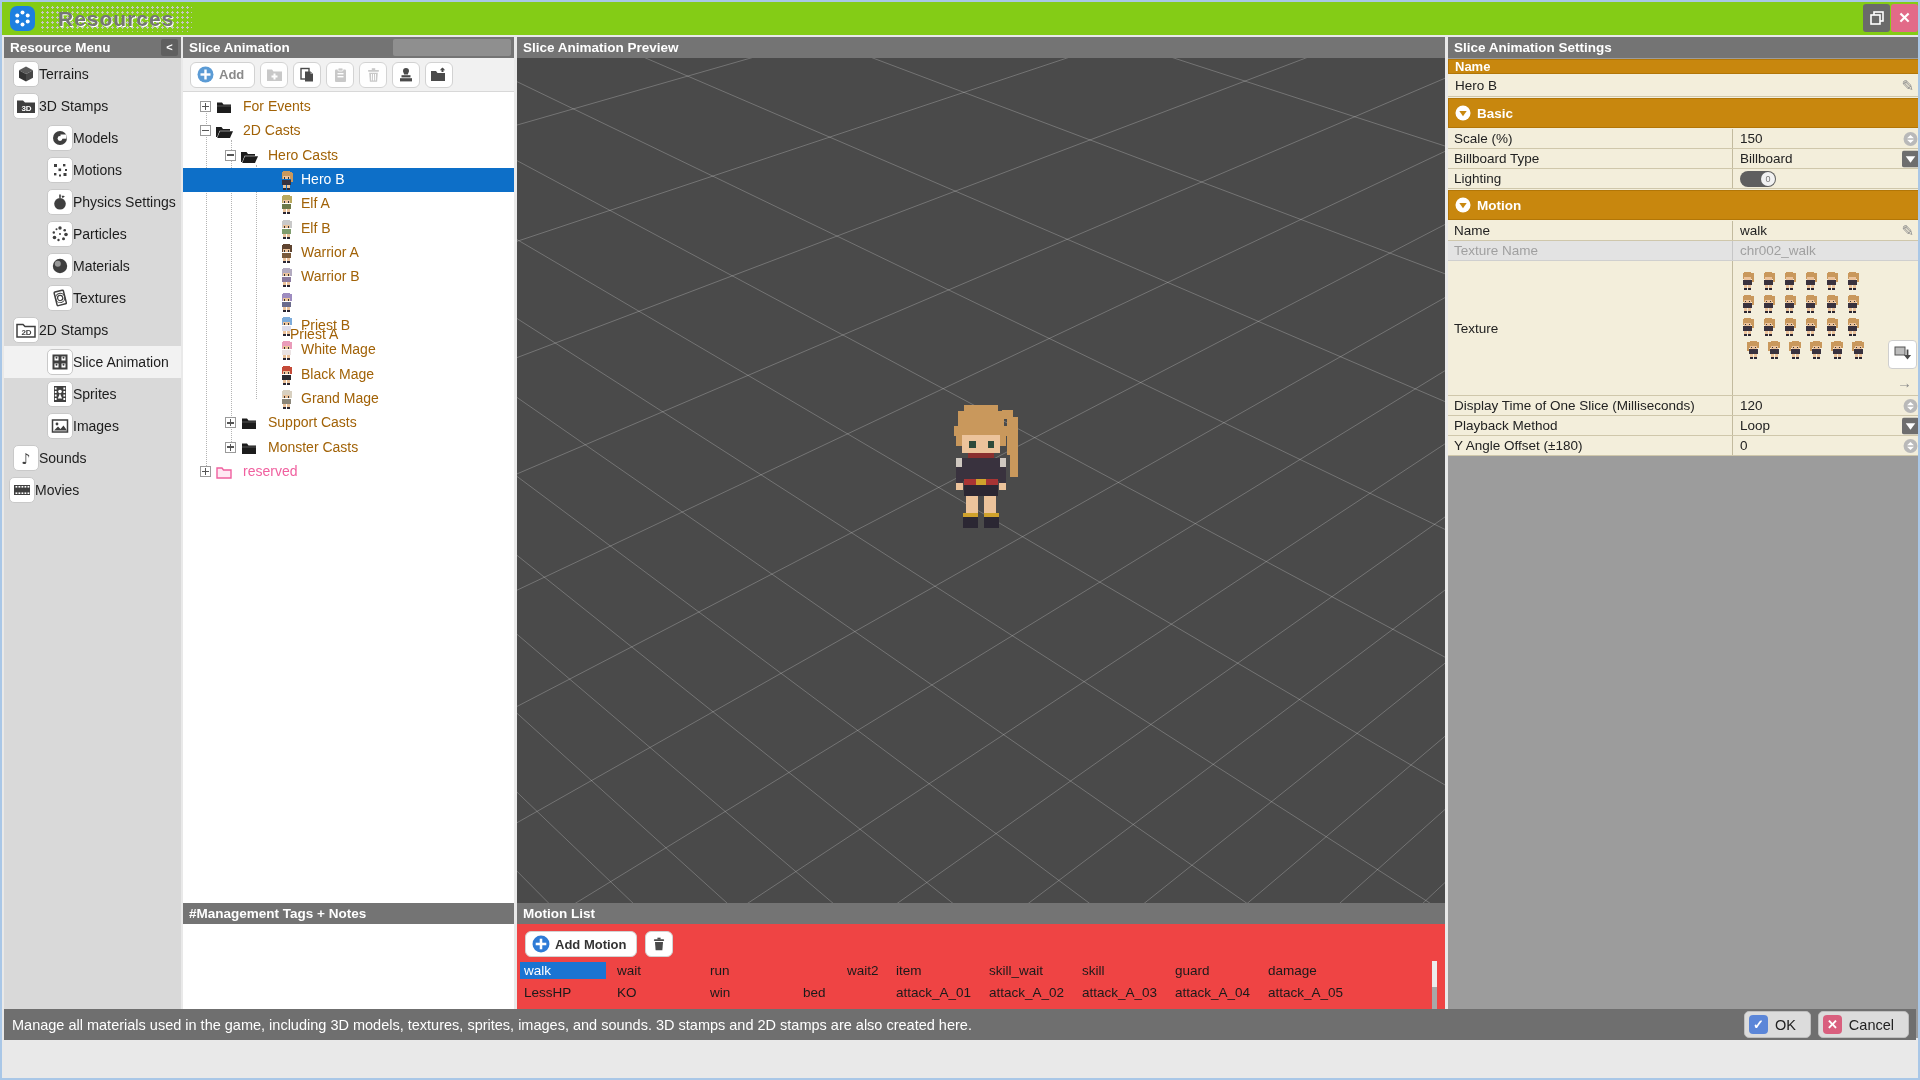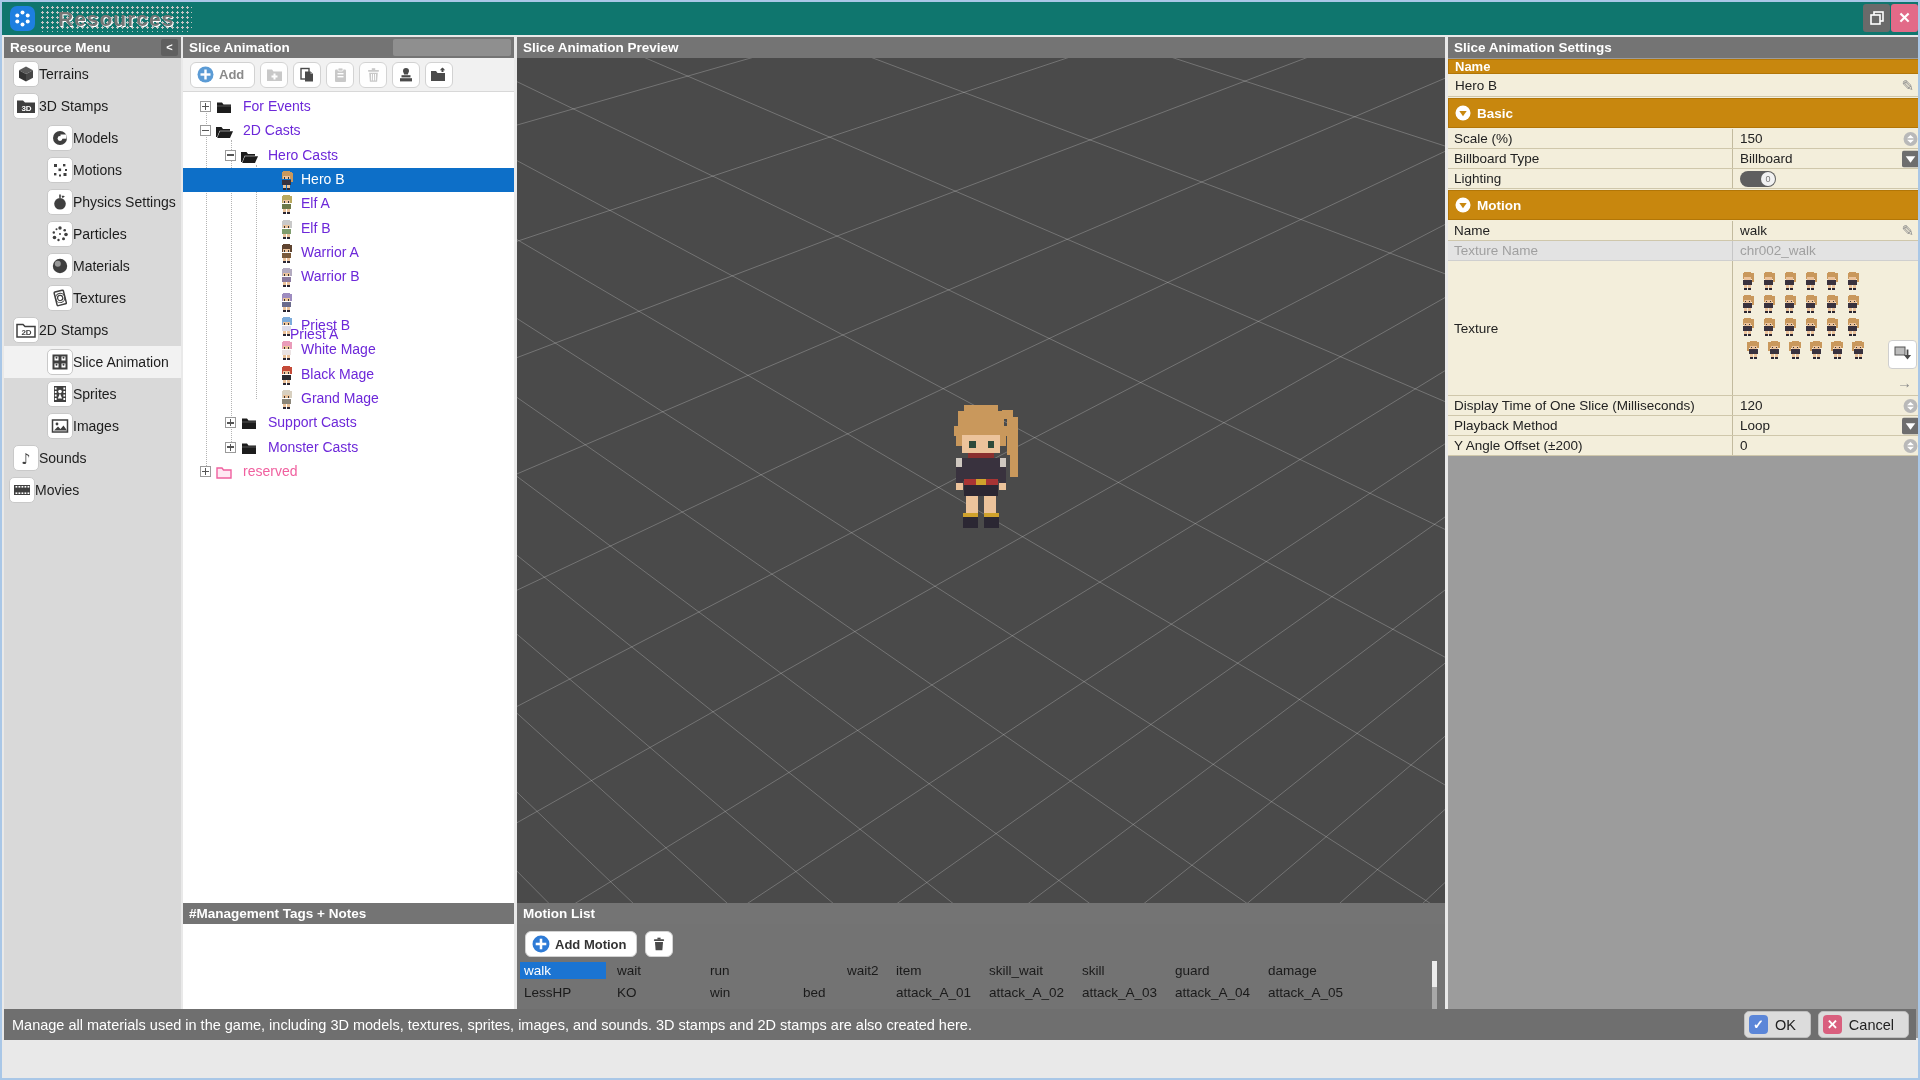--- a/index.html
+++ b/index.html
@@ -1,19 +1,19 @@
 <!DOCTYPE html>
 <html><head>
 <meta charset="utf-8">
 <style>
   html,body{margin:0;padding:0;background:#b8b8b8;}
   #win{position:relative;width:1916px;height:1076px;border:2px solid #a9c7e7;background:#e9e9e9;
        font-family:"Liberation Sans",sans-serif;overflow:hidden;}
   
-  #titlebar{position:absolute;left:0;top:0;width:100%;height:33px;background:#0f766e;}
+  #titlebar{position:absolute;left:0;top:0;width:100%;height:33px;background:#84cc16;}
   #app-icon{position:absolute;left:8px;top:4px;width:25px;height:25px;}
   #title-wrap{position:absolute;left:38px;top:3px;height:27px;padding:0 18px;display:flex;align-items:center;
        background-image:radial-gradient(#c6c6c6 1.1px, transparent 1.2px);background-size:5px 5px;}
   #title-text{font-size:21px;font-weight:bold;color:#757575;letter-spacing:1px;
        text-shadow:1px 1px 0 #fff;}
   .win-btn{position:absolute;top:2px;width:27px;height:28px;border:none;border-radius:3px;
        display:flex;align-items:center;justify-content:center;cursor:default;}
   #btn-restore{right:28px;background:#6a6a6a;}
   #btn-close{right:0;background:#e26a88;color:#fff;font-size:15px;font-weight:bold;}
   
@@ -45,32 +45,32 @@
   #sp-tree{position:relative;height:811px;overflow:hidden;background:#fff;}
   .guide{position:absolute;width:0;border-left:1px dotted #b4b4b4;}
   .trow{position:relative;height:24.35px;}
   .trow.sel{background:#0d6fc8;}
   .xbox{position:absolute;top:6px;width:11px;height:11px;background:#fff;border:1px solid #9a9a9a;
        box-sizing:border-box;}
   .xbox i{position:absolute;background:#555;}
   .xbox .h{left:1px;right:1px;top:3.5px;height:1.6px;}
   .xbox .v{top:1px;bottom:1px;left:3.5px;width:1.6px;}
   .ticon{position:absolute;top:3px;}
-  .tlabel{position:absolute;top:3px;font-size:14px;color:#6d28d9;white-space:nowrap;}
+  .tlabel{position:absolute;top:3px;font-size:14px;color:#a16207;white-space:nowrap;}
   .trow.sel .tlabel{color:#fff;}
   #sp-tags-head{margin-top:0;}
   #sp-tags-body{height:115px;background:#fff;}
   
   #previewPanel{position:absolute;left:515px;top:35px;width:928px;height:866px;}
   #viewport{position:relative;width:928px;height:845px;background:#4a4a4a;overflow:hidden;}
   #gridsvg{position:absolute;left:0;top:0;}
   #gridsvg line{stroke:rgba(255,255,255,0.23);stroke-width:1;}
   #vp-char{position:absolute;left:424px;top:347px;width:80px;height:127px;}
   
-  #motionPanel{position:absolute;left:515px;top:901px;width:928px;height:135px;background:#737373;}
+  #motionPanel{position:absolute;left:515px;top:901px;width:928px;height:135px;background:#ef4444;}
   #ml-toolbar{height:32px;display:flex;align-items:center;gap:8px;padding:4px 0 0 8px;}
   #ml-grid{position:relative;height:98px;overflow:hidden;}
   .mcell{position:absolute;font-size:13.5px;color:#1a1a1a;white-space:nowrap;padding:1px 4px;}
   .mcell.sel{background:#1b74d2;color:#fff;}
   #ml-scroll{position:absolute;right:8px;top:58px;width:5px;height:70px;background:#ececec;}
   #ml-thumb{position:absolute;left:0;top:26px;width:5px;height:38px;background:#a8a8a8;}
   
   #settingsPanel{position:absolute;left:1446px;top:35px;width:472px;height:1001px;background:#9c9c9c;}
   #st-content{background:#f3eedb;}
   .gold{background:#c8870e;border:1px solid #b27607;color:#fff;font-weight:bold;font-size:13.5px;
@@ -1300,21 +1300,21 @@
             <span>Loop</span>
             <span class="rctrl" style="right:1px">
               <svg width="17" height="17" viewBox="0 0 16 16">
                 <rect width="16" height="16" rx="2" fill="#6e6e6e"></rect>
                 <path d="M3.5 5.5h9L8 11.5z" fill="#fff"></path>
               </svg>
             </span>
           </div>
         </div>
         <div class="srow" style="height:20px">
-      <div class="slab">Y Angle Offset (±200)</div>
+      <div class="slab">Y Angle Offset (±180)</div>
       <div class="sval">
             <span>0</span>
             <span class="rctrl">
               <svg width="15" height="15" viewBox="0 0 14 14">
                 <circle cx="7" cy="7" r="6.5" fill="#b9b9b9"></circle>
                 <path d="M3.8 6.2l3.2-3 3.2 3z" fill="#fff"></path>
                 <path d="M3.8 7.8l3.2 3 3.2-3z" fill="#fff"></path>
               </svg>
             </span>
           </div>

